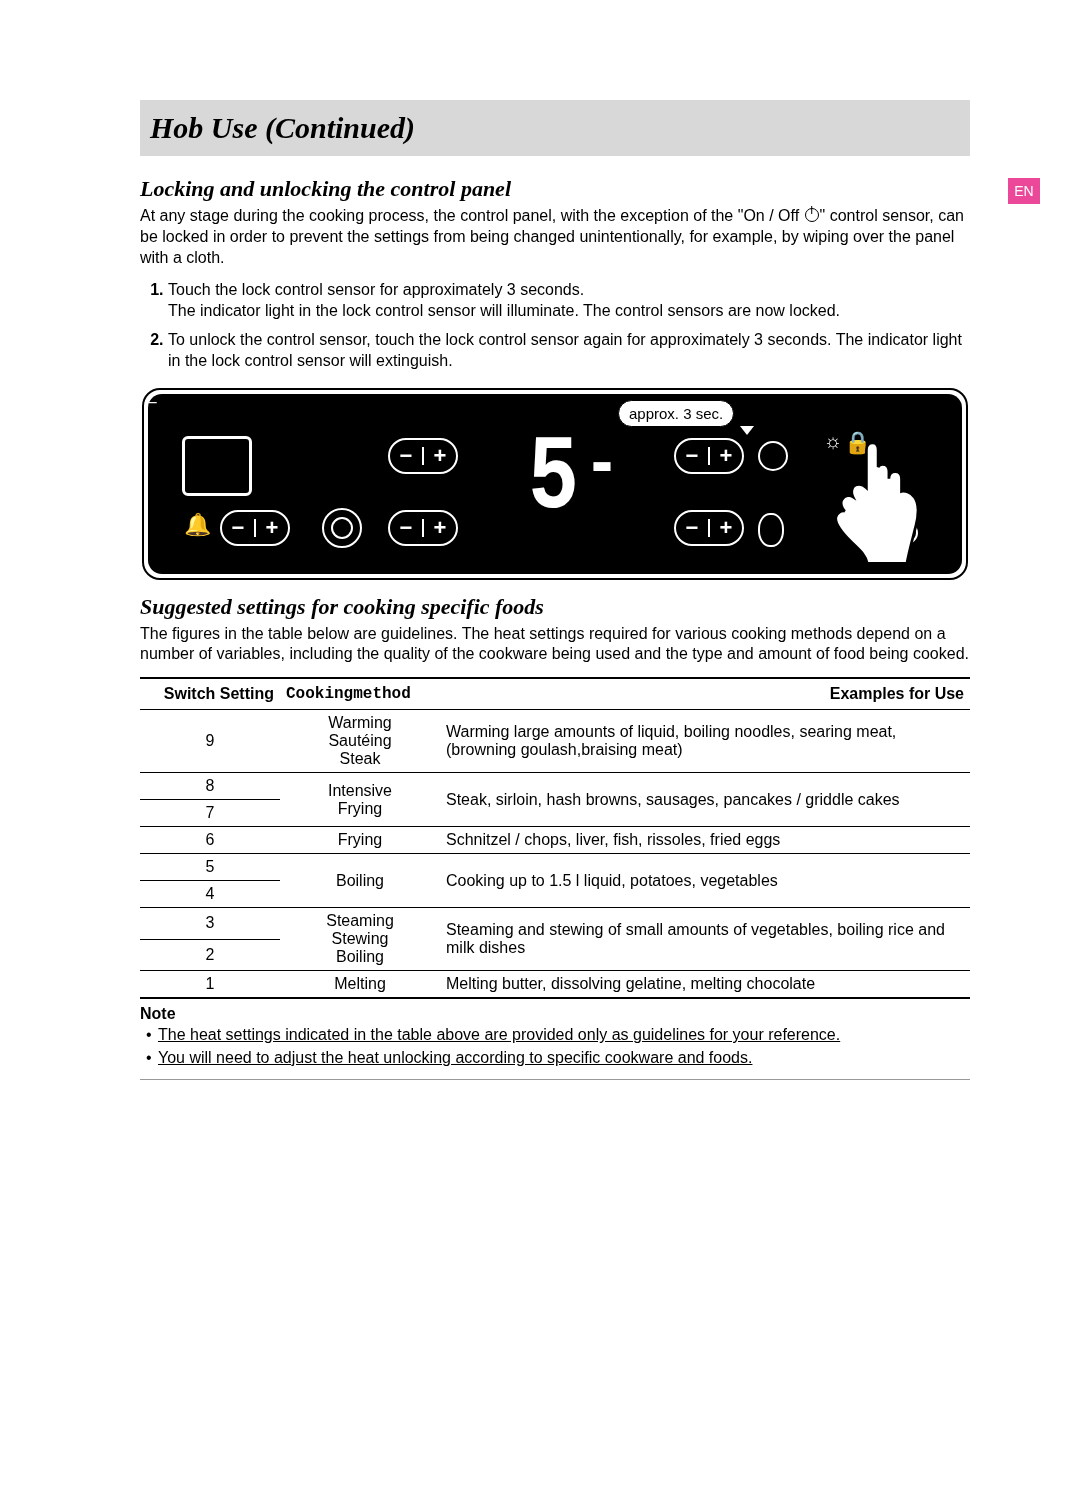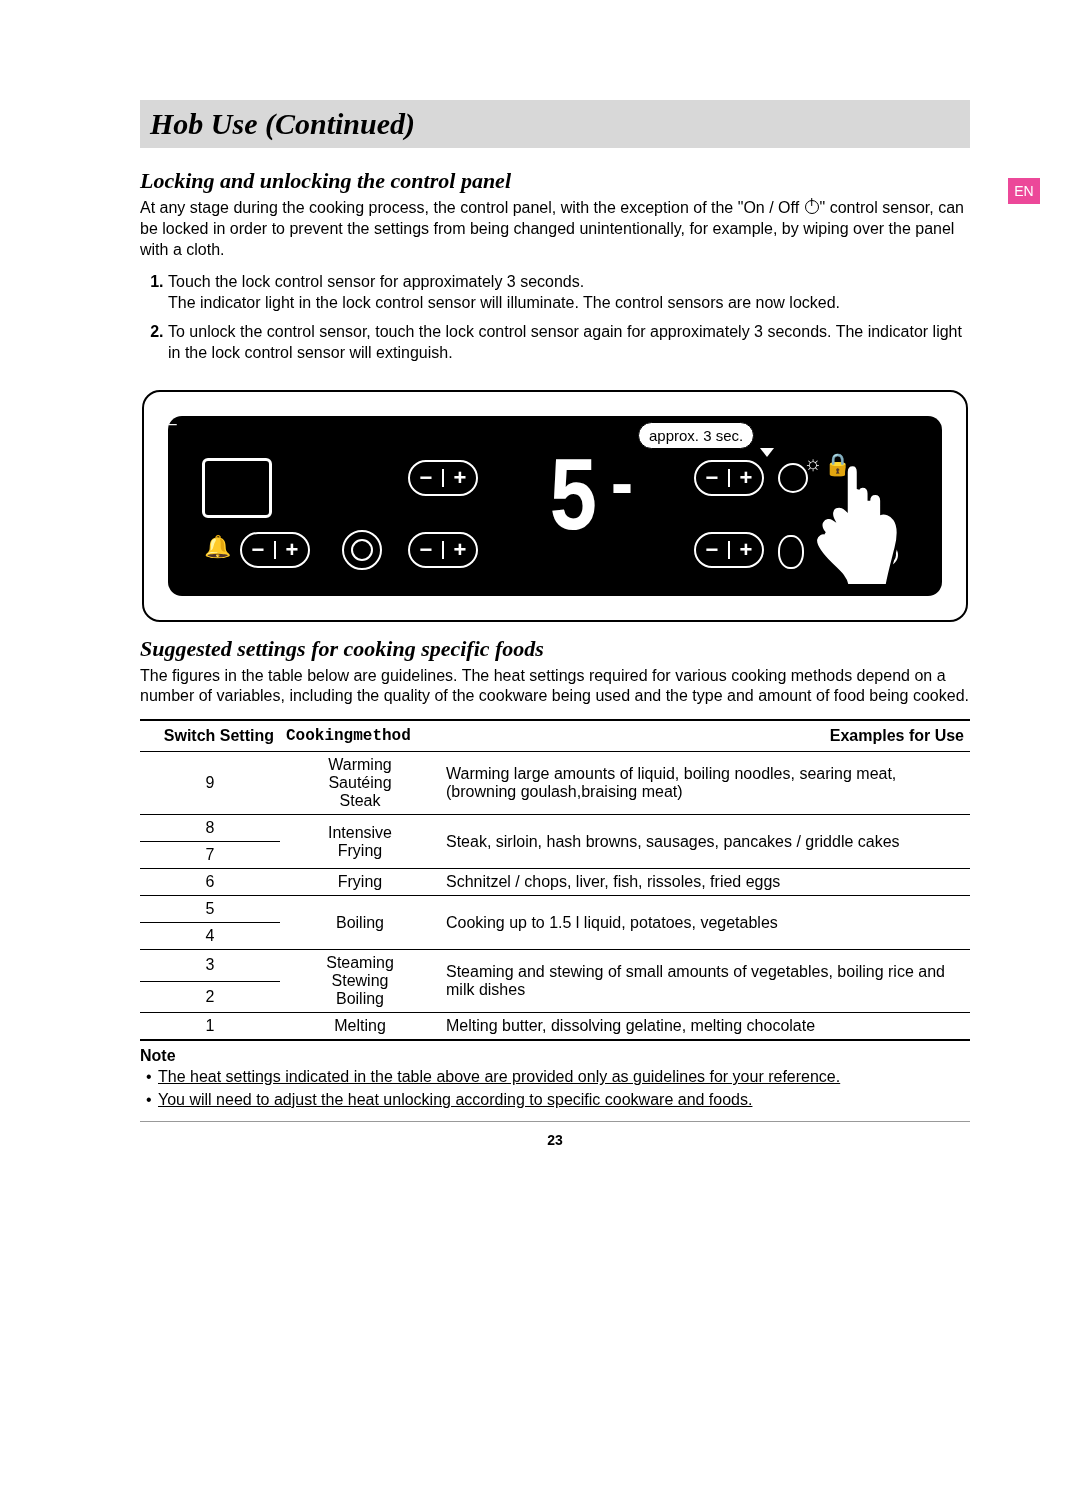--- a/index.html
+++ b/index.html
@@ -11,21 +11,21 @@
   }
   .page {
     width: 1080px;
     height: 1488px;
     box-sizing: border-box;
     padding: 100px 110px 40px 140px;
     position: relative;
   }
   .title-band {
     background: #d8d8d8;
-    height: 48px;
+    height: 56px;
     display: flex;
     align-items: center;
     padding: 0 10px;
     margin-bottom: 20px;
     position: relative;
   }
   .title-band h1 {
     font-family: "Times New Roman", Times, serif;
     font-style: italic;
     font-weight: bold;
@@ -85,22 +85,22 @@
     left: 50%;
     top: -3px;
     width: 1.6px;
     height: 8px;
     background: #000;
     transform: translateX(-50%);
   }
   .panel-wrap {
     border: 2px solid #000;
     border-radius: 18px;
-    padding: 24px;
-    margin: 26px 2px 10px 2px;
+    padding: 4px;
+    margin: 16px 2px 10px 2px;
   }
   .panel {
     background: #000;
     border-radius: 14px;
     height: 180px;
     position: relative;
     color: #fff;
   }
   .speech {
     position: absolute;
@@ -442,15 +442,14 @@
     </tbody>
   </table>
 
   <p class="note-head">Note</p>
   <ul class="notes">
     <li>The heat settings indicated in the table above are provided only as guidelines for your reference.</li>
     <li>You will need to adjust the heat unlocking according to specific cookware and foods.</li>
   </ul>
 
   <div class="footer-line"></div>
-  <div class="page-num">23</div>
 
 </div>
 
 </body></html>

